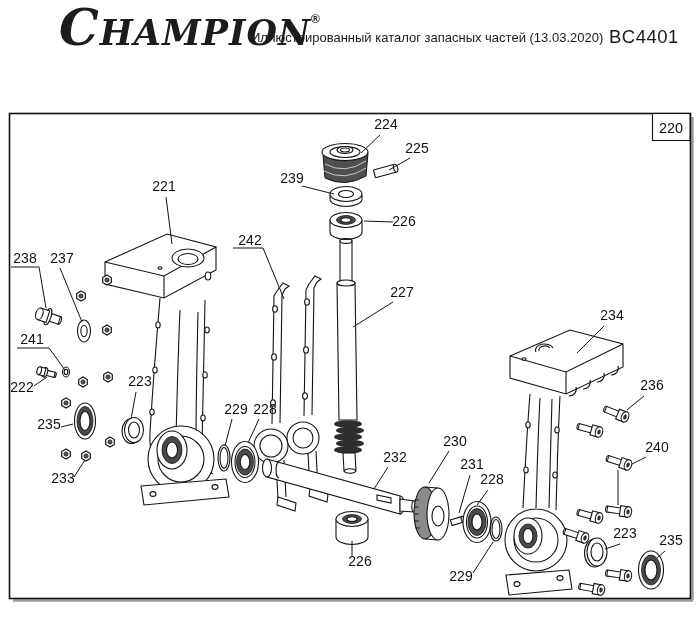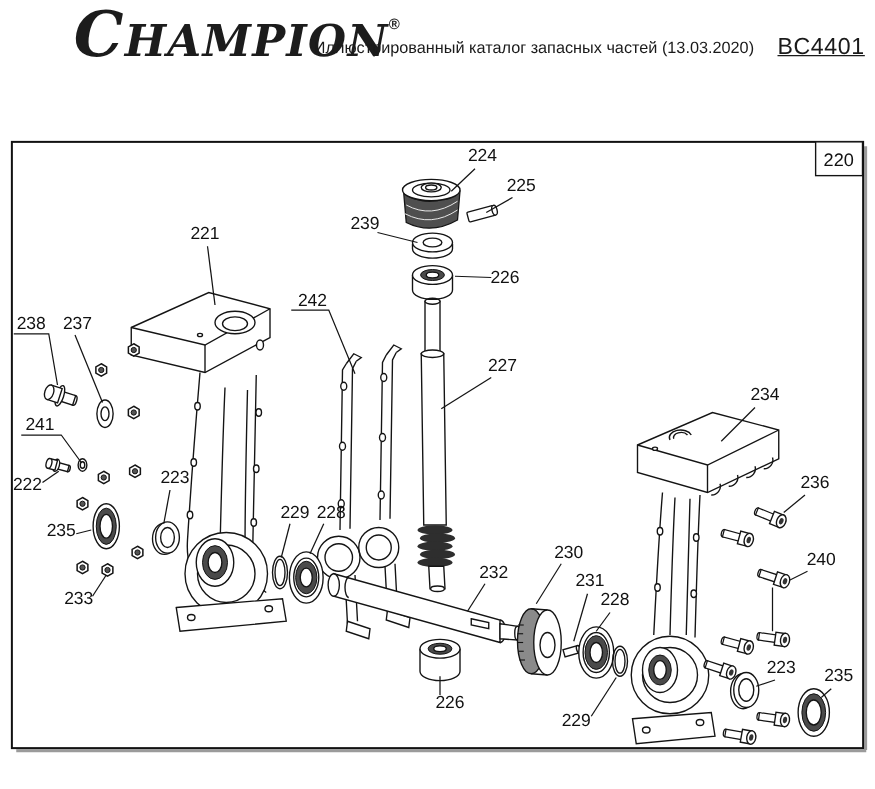--- a/index.html
+++ b/index.html
@@ -5,21 +5,21 @@
   html,body{margin:0;padding:0;background:#fff;}
   body{width:700px;height:631px;position:relative;overflow:hidden;
        font-family:"Liberation Sans",sans-serif;color:#1a1a1a;}
   .logo{position:absolute;left:14px;top:2px;font-family:"DejaVu Serif",serif;
         font-style:italic;font-weight:bold;color:#1c1c1c;}
   .brand{display:inline-block;font-size:35px;line-height:52px;letter-spacing:1px;margin-left:45px;}
   .brand::first-letter{font-size:50px;}
   .reg{font-size:12px;vertical-align:22px;font-style:normal;font-weight:bold;
        font-family:"Liberation Sans",sans-serif;}
   .subtitle{position:absolute;left:251px;top:30px;font-size:13px;}
-  .model{position:absolute;left:622px;top:26px;font-size:18.5px;letter-spacing:.5px;text-decoration:underline;}
+  .model{position:absolute;left:609px;top:26px;font-size:18.5px;letter-spacing:.5px;}
   svg.sheet{position:absolute;left:0;top:0;}
   .fw{fill:#fff;stroke:#141414;stroke-width:1.1;}
   .ln{fill:none;stroke:#141414;stroke-width:1.1;}
   .dk{fill:#4a4a4a;stroke:#141414;stroke-width:.8;}
   .frame{fill:none;stroke:#111;stroke-width:1.6;}
   .shadow{stroke:#9b9b9b;stroke-width:2.4;fill:none;}
   text.callout{font-family:"Liberation Sans",sans-serif;font-size:14px;fill:#111;
                text-anchor:middle;}
   text.pageno{font-family:"Liberation Sans",sans-serif;font-size:14.5px;fill:#111;
               text-anchor:middle;}

